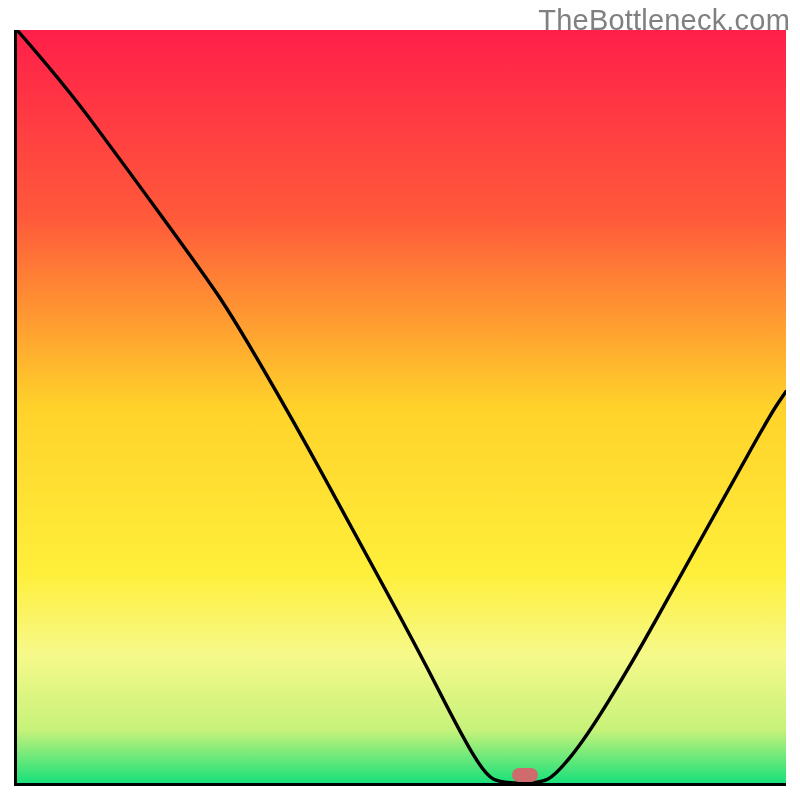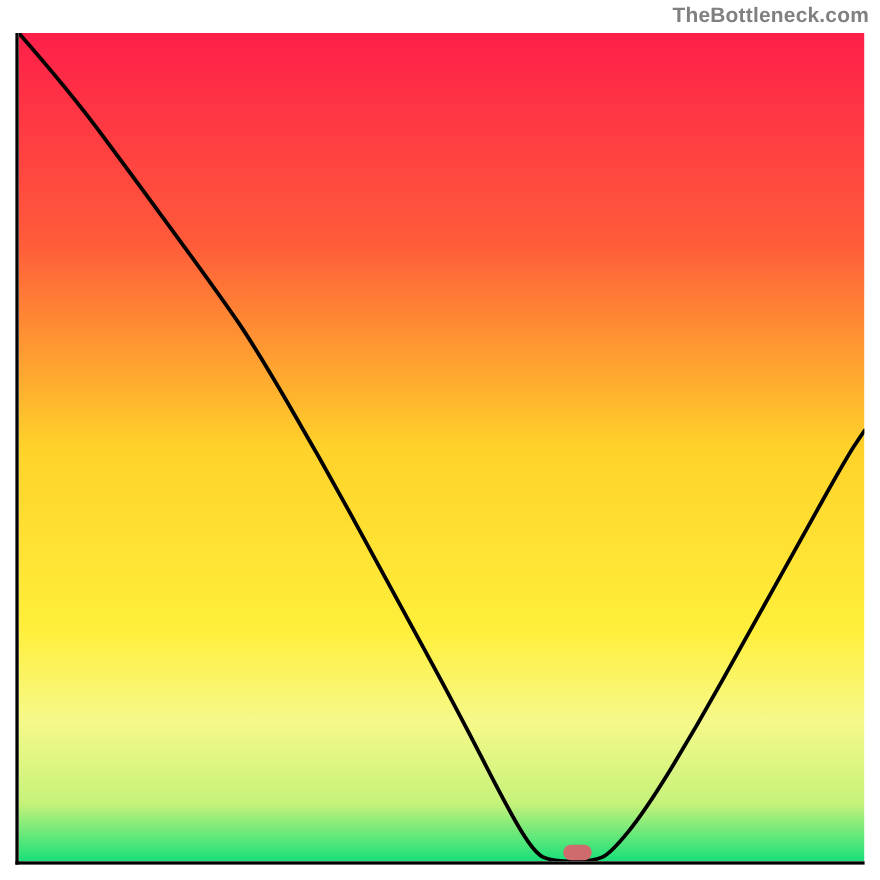--- a/index.html
+++ b/index.html
@@ -13,22 +13,22 @@
   .wrap {
     position: relative;
     width: 800px;
     height: 800px;
   }
   .watermark {
     position: absolute;
     top: 4px;
     right: 10px;
     color: #808080;
-    font-size: 19px;
-    font-weight: 700;
+    font-size: 29px;
+    font-weight: 400;
     letter-spacing: 0.2px;
   }
   .plot {
     position: absolute;
     left: 14px;
     top: 30px;
     width: 772px;
     height: 756px;
     border-left: 3px solid #000;
     border-bottom: 3px solid #000;

